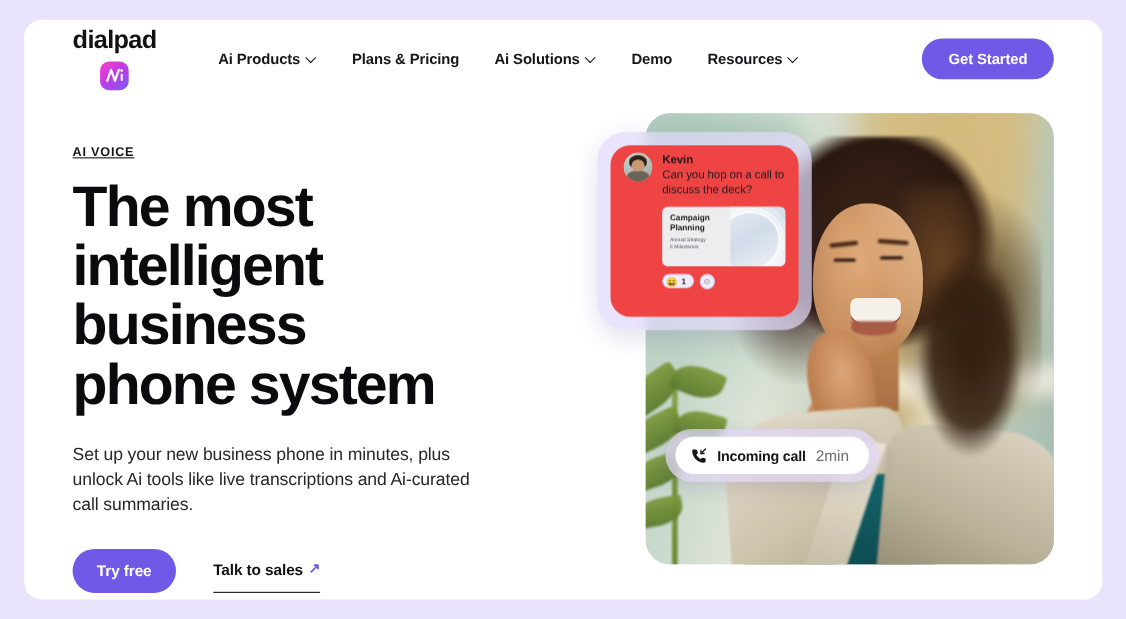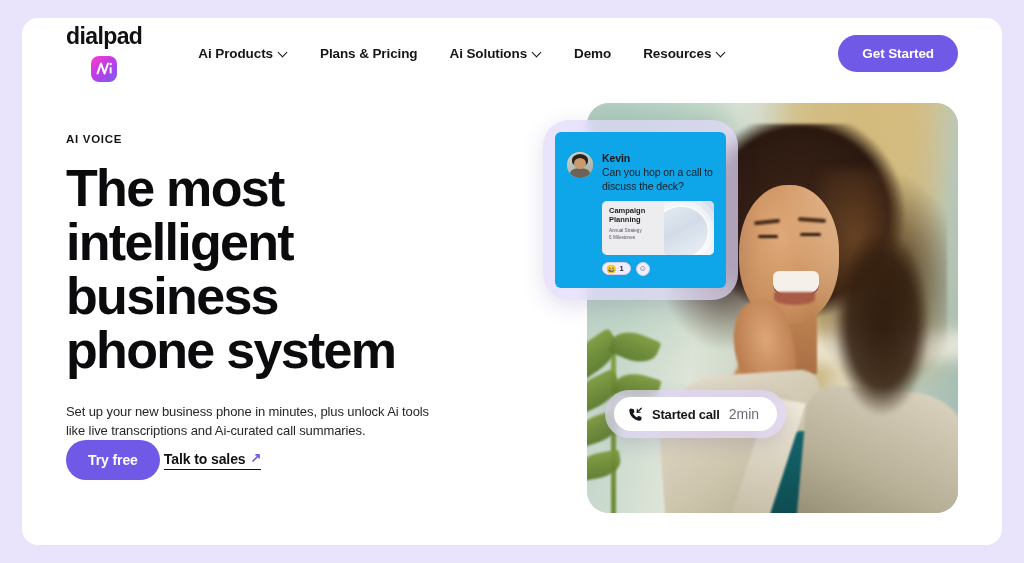--- a/index.html
+++ b/index.html
@@ -137,44 +137,45 @@
     width: 420px;
   }
 
   .eyebrow {
     font-size: 11.5px;
     font-weight: 700;
     letter-spacing: 0.7px;
     color: #16161a;
     text-transform: uppercase;
     margin-bottom: 16px;
+    text-decoration: underline;
   }
 
   .headline {
     font-size: 52px;
     line-height: 1.04;
     font-weight: 700;
     letter-spacing: -1.7px;
     color: #0b0b0e;
     margin-bottom: 26px;
     max-width: 370px;
   }
 
   .subhead {
-    font-size: 13px;
+    font-size: 16px;
     line-height: 1.42;
     color: #26262b;
     max-width: 365px;
+    margin-bottom: 28px;
     letter-spacing: -0.1px;
   }
 
   .cta-row {
     display: flex;
-    align-items: center;
-    gap: 4px;
+    gap: 34px;
   }
 
   .btn-try-free {
     background: #7159e8;
     color: #fff;
     border: none;
     border-radius: 999px;
     font-size: 14px;
     font-weight: 700;
     padding: 12px 22px;
@@ -450,23 +451,23 @@
     height: 180px;
     background: rgba(225,216,250,0.72);
     border-radius: 26px;
     padding: 12px;
     backdrop-filter: blur(6px);
     box-shadow: 0 6px 22px rgba(60,40,120,.15);
   }
   .chat-card {
     width: 100%;
     height: 100%;
-    background: #0ea5e9;
-    border-radius: 6px;
-    padding: 20px 12px;
+    background: #ef4444;
+    border-radius: 18px;
+    padding: 7px 12px;
     display: flex;
     gap: 9px;
   }
   .avatar {
     width: 26px; height: 26px;
     border-radius: 50%;
     flex: 0 0 26px;
     overflow: hidden;
     position: relative;
     background: #bfae9c;
@@ -740,21 +741,21 @@
 
         <div class="call-frame">
           <div class="call-pill">
             <svg class="call-icon" width="15" height="15" viewBox="0 0 16 16" aria-hidden="true">
               <path d="M3.1 1.6 C2.3 1.6 1.4 2.4 1.4 3.4 c0 5.8 5.4 11.2 11.2 11.2 1 0 1.8-.9 1.8-1.7 l0-1.7
                        c0-.5-.3-.8-.7-.9 l-2.3-.6 c-.4-.1-.8.1-1 .4 l-.7 1.1 C8.1 10.4 6.3 8.6 5.3 6.7
                        l1.1-.7 c.4-.2.5-.6.4-1 L6.2 2.7 c-.1-.4-.4-.7-.9-.7 z" fill="#16161a"></path>
               <path d="M14.2 1.3 L9.9 5.6" stroke="#16161a" stroke-width="1.3" stroke-linecap="round" fill="none"></path>
               <path d="M9.9 2.6 L9.9 5.6 L12.9 5.6" stroke="#16161a" stroke-width="1.3" stroke-linecap="round" stroke-linejoin="round" fill="none"></path>
             </svg>
-            <span class="call-label">Started call</span>
+            <span class="call-label">Incoming call</span>
             <span class="call-time">2min</span>
           </div>
         </div>
 
       </div>
     </section>
 
   </div>
 </div>
 

